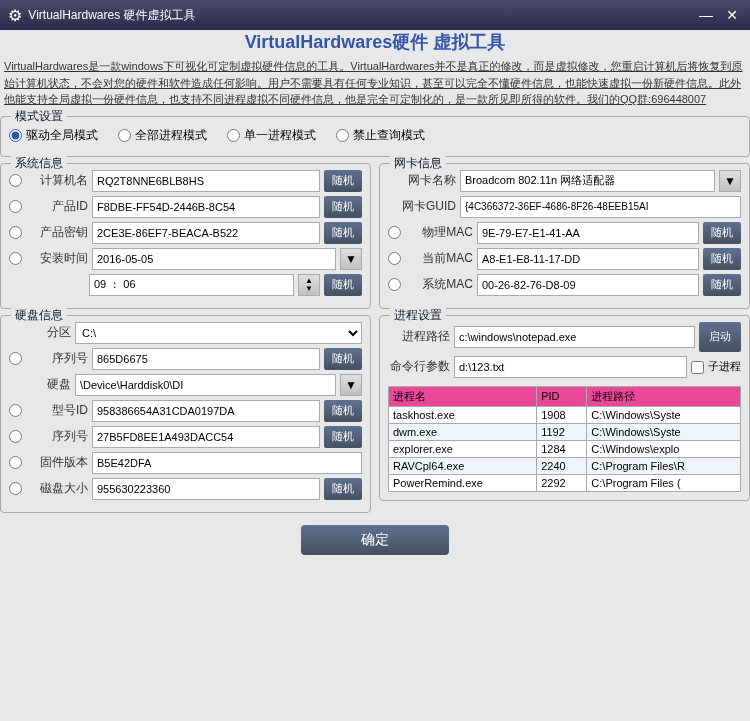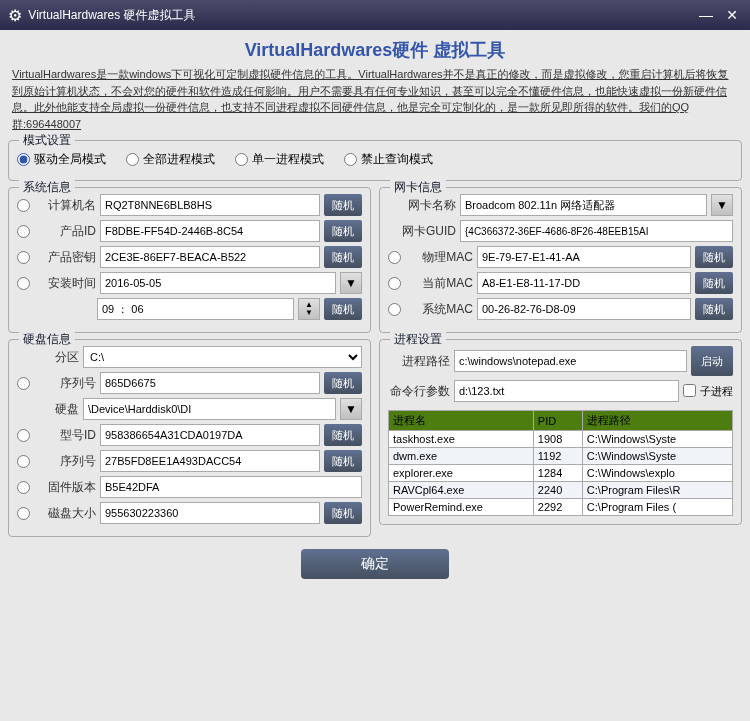--- a/index.html
+++ b/index.html
@@ -36,21 +36,21 @@
       cursor: pointer;
       font-size: 14px;
       width: 20px;
       height: 20px;
       display: flex;
       align-items: center;
       justify-content: center;
     }
     .main-content {
       background: #e8e8e8;
-      padding: 8px;
+      padding: 0;
       height: calc(721px - 30px);
       overflow: hidden;
     }
     .header-section {
       text-align: center;
       margin-bottom: 8px;
       background: #e8e8e8;
     }
     .app-title {
       color: #3355aa;
@@ -167,21 +167,21 @@
       font-size: 11px;
       background: white;
     }
     .processes-table {
       width: 100%;
       border-collapse: collapse;
       font-size: 11px;
       margin-top: 4px;
     }
     .processes-table th {
-      background: #4d7c0f;
+      background: #ec4899;
       border: 1px solid #aaa;
       padding: 2px 4px;
       text-align: left;
       font-weight: normal;
     }
     .processes-table td {
       border: 1px solid #aaa;
       padding: 2px 4px;
       background: white;
     }
@@ -239,21 +239,21 @@
     }
     .process-label {
       width: 62px;
       font-size: 12px;
       color: #333;
       text-align: right;
       flex-shrink: 0;
     }
     .child-process-cb {
       display: flex;
-      align-items: flex-start;
+      align-items: flex-end;
       gap: 4px;
       font-size: 11px;
     }
     .scrollbar-area {
       max-height: 110px;
       overflow-y: auto;
     }
   </style>
 </head>
 <body>

